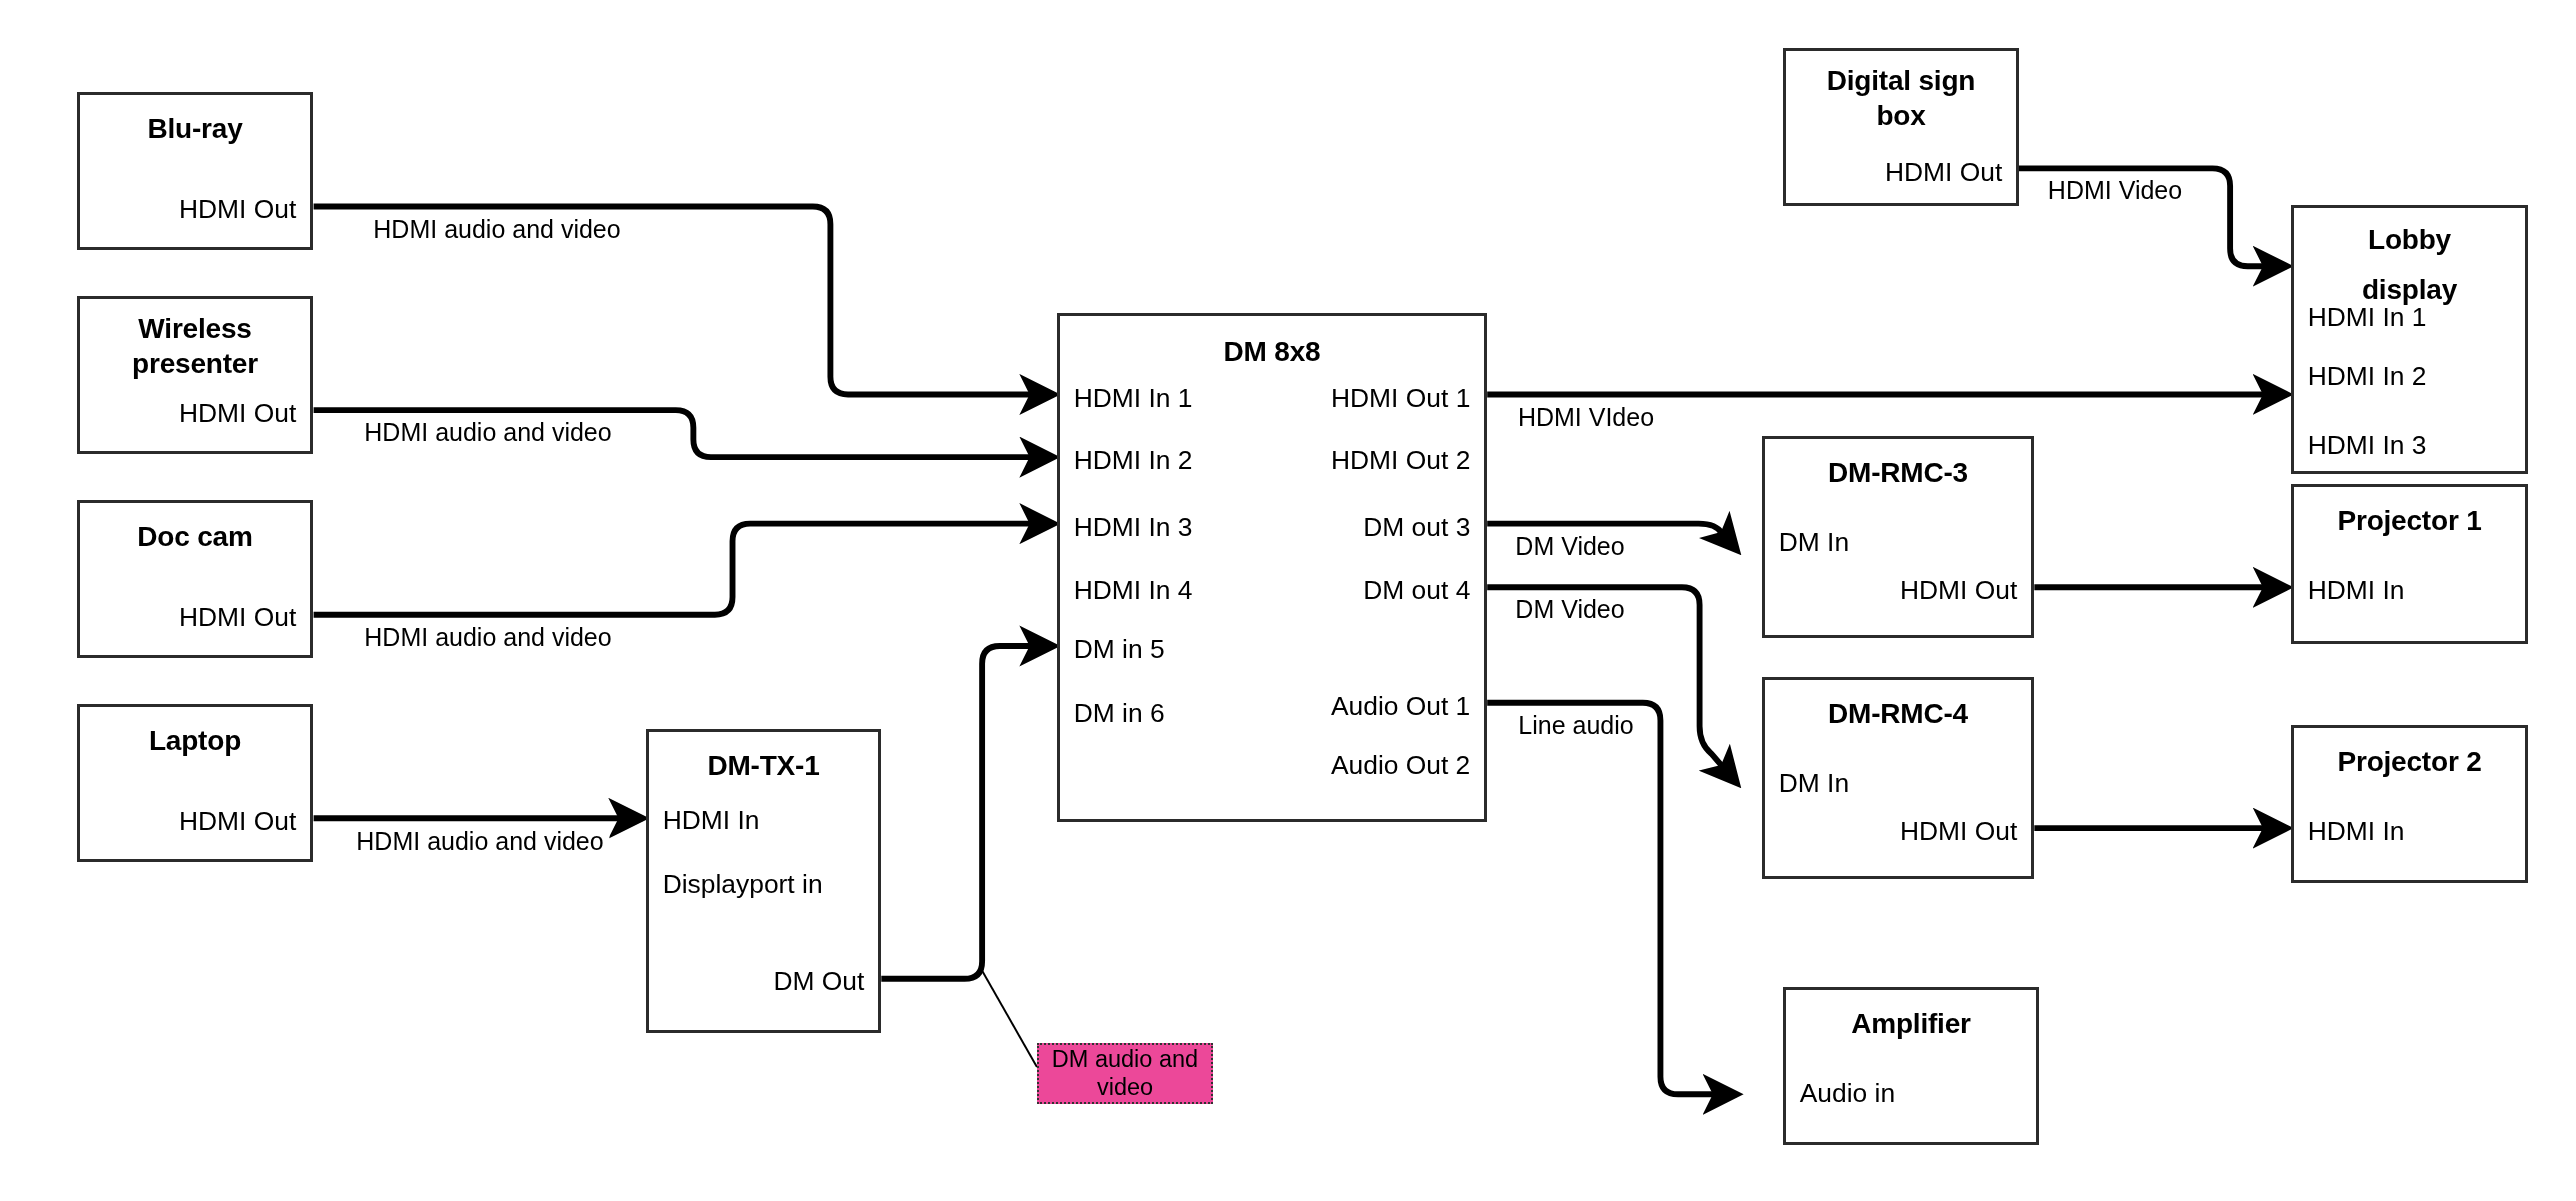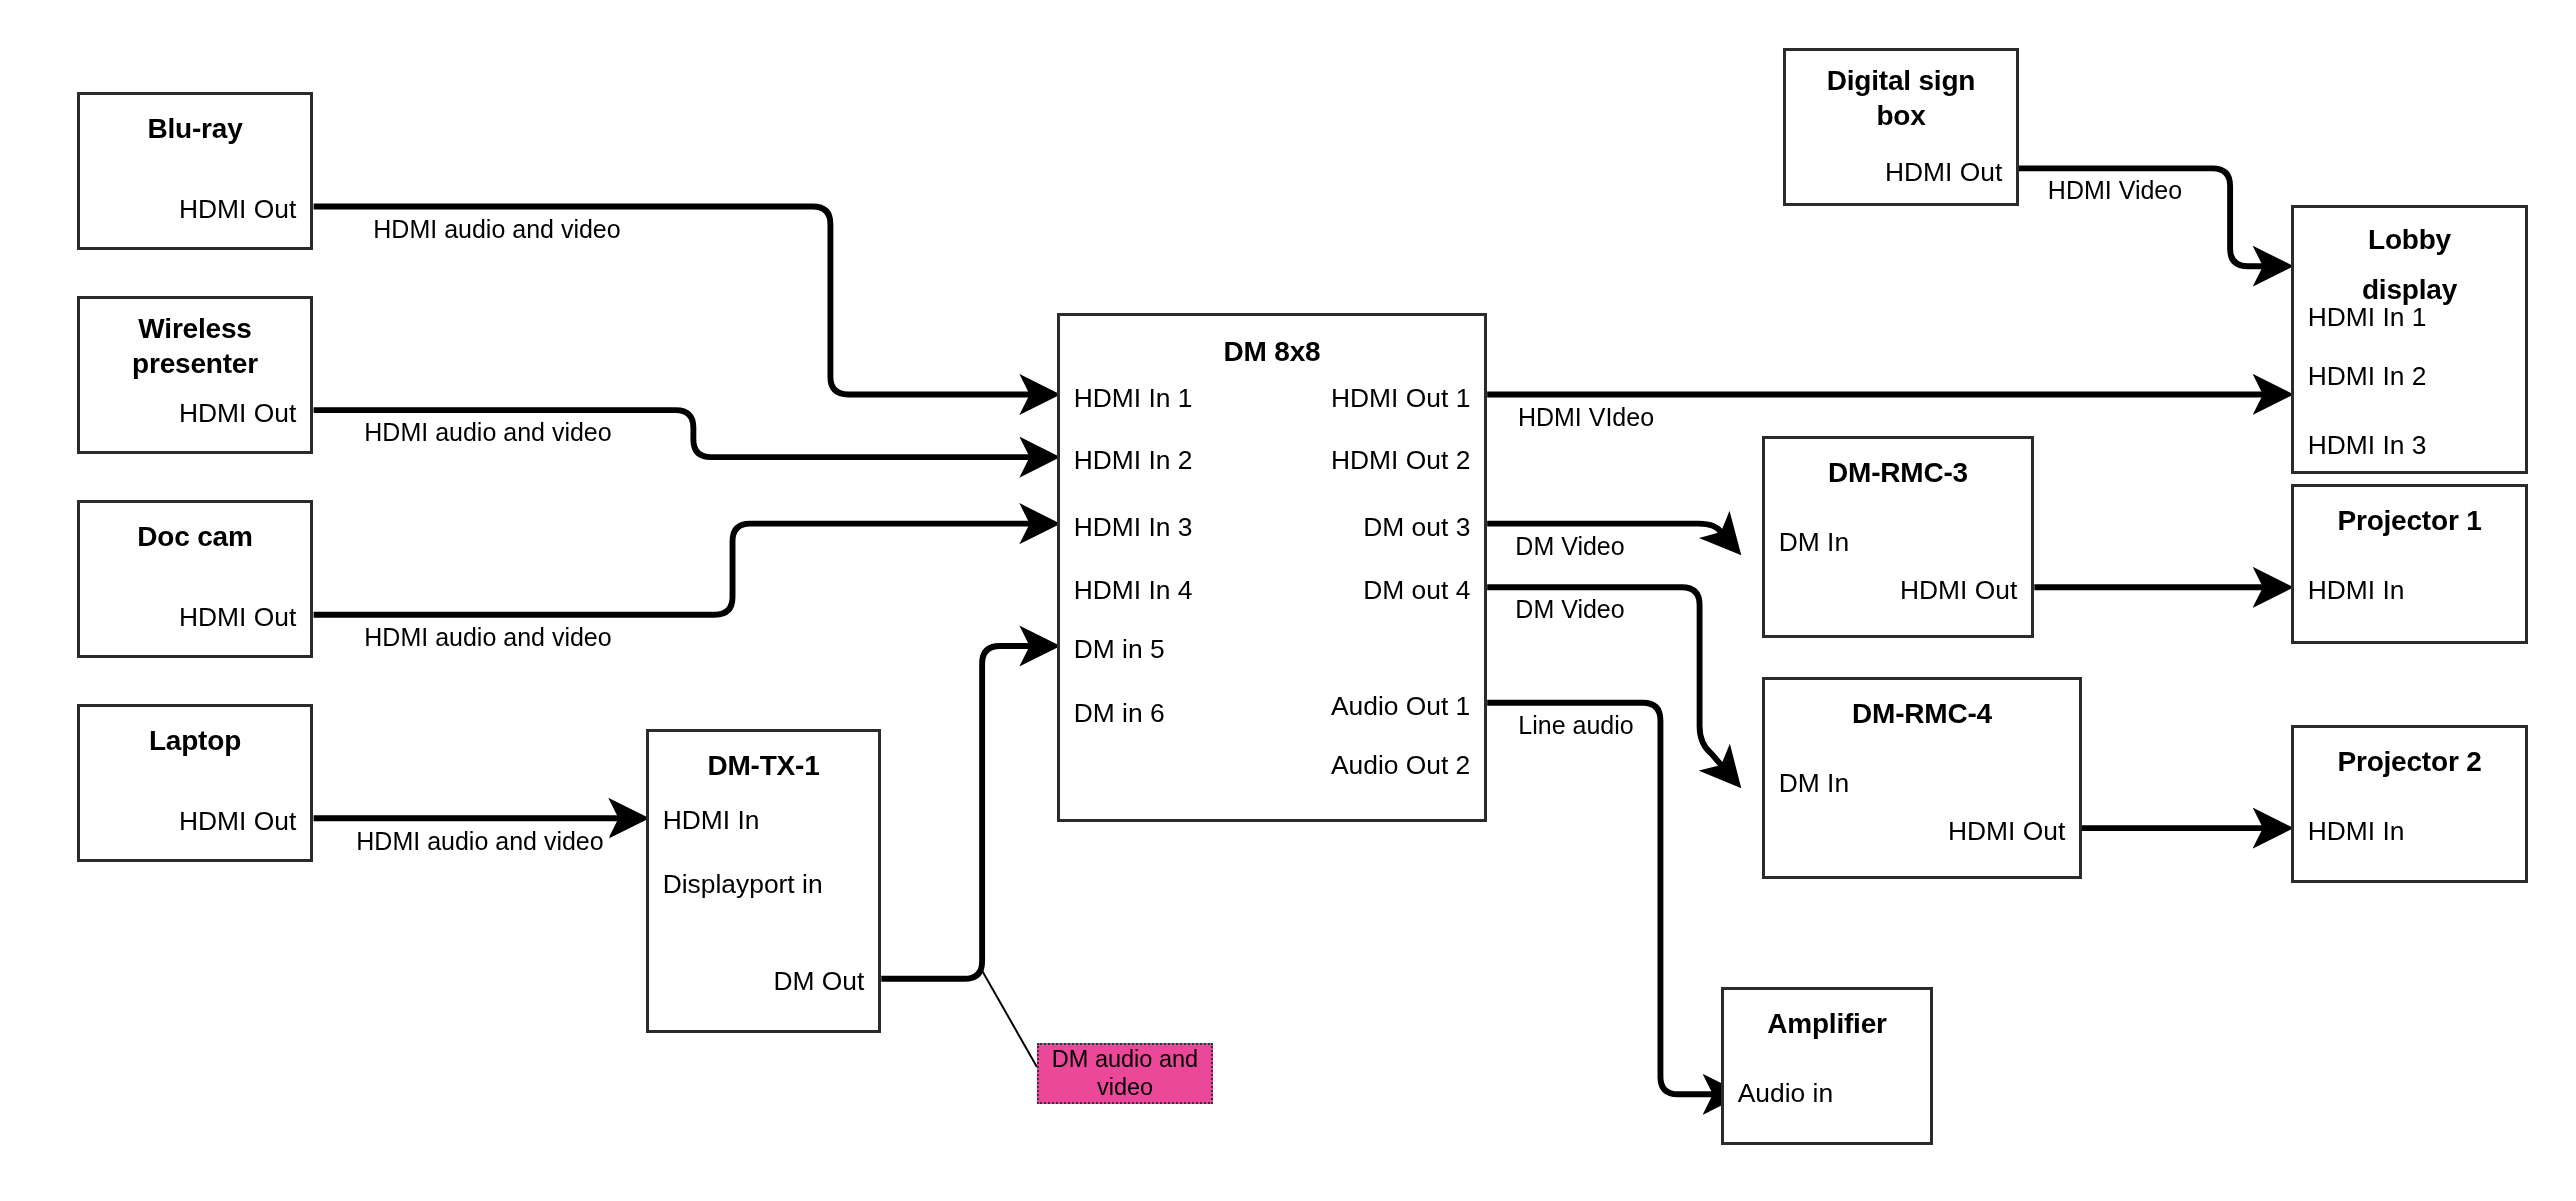--- a/index.html
+++ b/index.html
@@ -180,37 +180,37 @@
     <div class="port left" style="top:153px;">HDMI In 2</div>
     <div class="port left" style="top:222px;">HDMI In 3</div>
   </div>
 
   <div class="node" style="left:1762px; top:436px; width:272px; height:202px;">
     <div class="node-title" style="top:15.7px;">DM-RMC-3</div>
     <div class="port left" style="top:88px;">DM In</div>
     <div class="port right" style="top:136px;">HDMI Out</div>
   </div>
 
-  <div class="node" style="left:1762px; top:677px; width:320px; height:202px;padding-left:40px;">
+  <div class="node" style="left:1762px; top:677px; width:272px; height:202px;padding-left:40px;">
     <div class="node-title" style="top:15.7px;">DM-RMC-4</div>
     <div class="port left" style="top:88px;">DM In</div>
     <div class="port right" style="top:136px;">HDMI Out</div>
   </div>
 
   <div class="node" style="left:2291px; top:484px; width:237px; height:160px;">
     <div class="node-title" style="top:15.7px;">Projector 1</div>
     <div class="port left" style="top:88px;">HDMI In</div>
   </div>
 
   <div class="node" style="left:2291px; top:725px; width:237px; height:158px;">
     <div class="node-title" style="top:15.7px;">Projector 2</div>
     <div class="port left" style="top:88px;">HDMI In</div>
   </div>
 
-  <div class="node" style="left:1721px; top:987px; width:212px; height:158px;">
+  <div class="node" style="left:1783px; top:987px; width:256px; height:158px;">
     <div class="node-title" style="top:15.7px;">Amplifier</div>
     <div class="port left" style="top:88px;">Audio in</div>
   </div>
 
   <div class="wire-label" style="left:497px; top:207px;">HDMI audio and video</div>
   <div class="wire-label" style="left:488px; top:410px;">HDMI audio and video</div>
   <div class="wire-label" style="left:488px; top:615px;">HDMI audio and video</div>
   <div class="wire-label" style="left:480px; top:819px;">HDMI audio and video</div>
 
   <div class="wire-label" style="left:2115px; top:168px;">HDMI Video</div>

